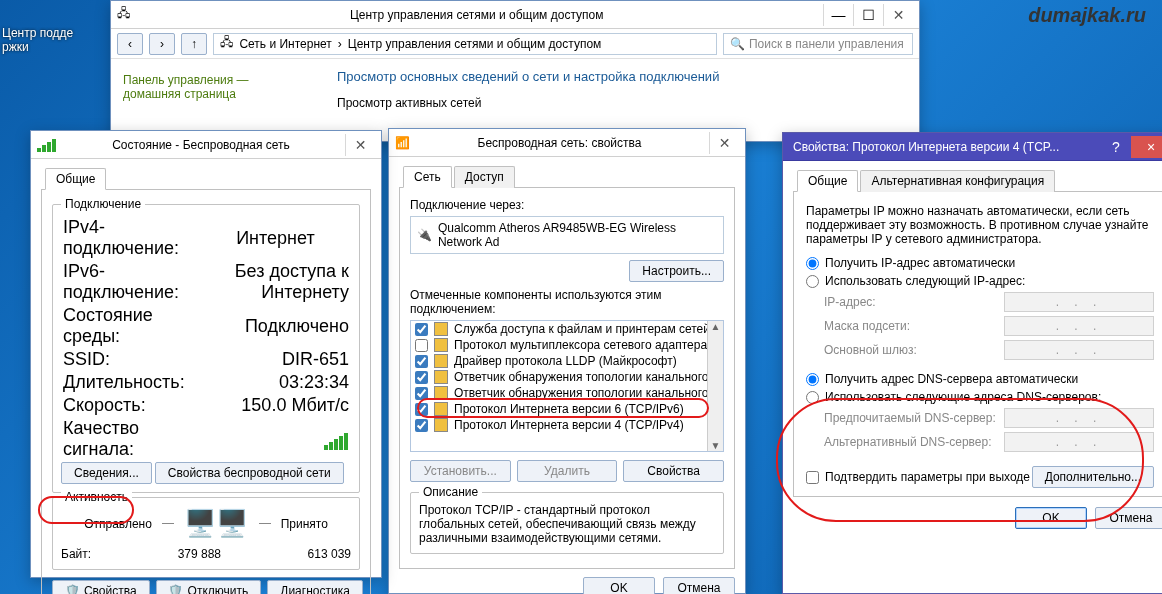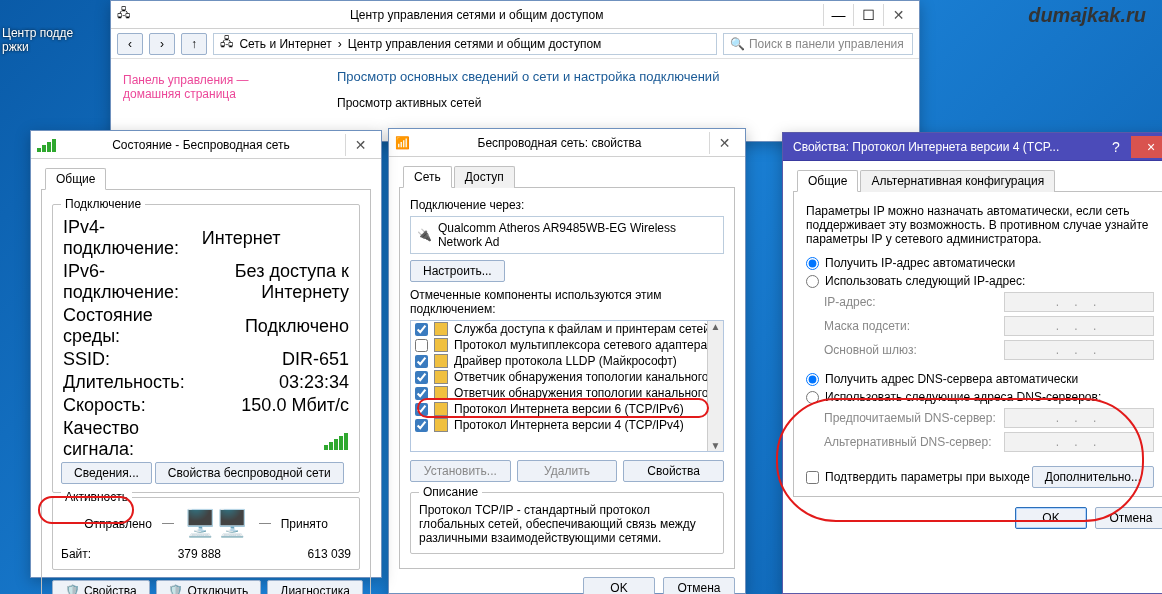--- a/index.html
+++ b/index.html
@@ -130,21 +130,21 @@
   
   
   #win-explorer { top: 0; left: 110; width: 810px; height: 142px; z-index: 1; left: 110px;}
   
   #win-status { top: 130px; left: 30px; width: 352px; height: 448px; z-index: 3;}
   
   #win-prop { top: 128px; left: 388px; width: 358px; height: 466px; z-index: 2;}
   
   #win-ipv4 { top: 132px; left: 782px; width: 396px; height: 462px; z-index: 4;}
 
-  .link { color: #ec4899; }
+  .link { color: #4d7c0f; }
   .desk-label {
     position:absolute; color:#fff; font-size:12px; text-shadow:0 0 3px #000;
   }
 </style>
 </head>
 <body>
 
 <div class="watermark">dumajkak.ru</div>
 
 <div class="desk-label" style="top:26px; left:2px;">
@@ -206,21 +206,21 @@
     <div class="tabstrip">
       <div class="tab active">Общие</div>
     </div>
     <div style="border:1px solid #c0c0c0;border-top:none;padding:10px;">
       <div class="groupbox" style="padding:10px 8px 8px;">
         <legend>Подключение</legend>
         <table style="width:100%; font-size:18px;">
           <tbody>
               <tr>
                 <td>IPv4-подключение:</td>
-                <td style="text-align:left">Интернет</td>
+                <td style="text-align:center">Интернет</td>
               </tr>
           <tr>
                 <td>IPv6-подключение:</td>
                 <td style="text-align:right">Без доступа к Интернету</td>
               </tr>
           <tr>
                 <td>Состояние среды:</td>
                 <td style="text-align:right">Подключено</td>
               </tr>
           <tr>
@@ -297,21 +297,21 @@
     <div class="tabstrip">
       <div class="tab active">Сеть</div>
       <div class="tab">Доступ</div>
     </div>
     <div style="border:1px solid #c0c0c0;border-top:none;padding:10px;">
       <div>Подключение через:</div>
       <div style="border:1px solid #bcd; padding:4px 6px; margin-top:4px; display:flex; align-items:center; gap:6px;">
         <span>🔌</span>
         <span>Qualcomm Atheros AR9485WB-EG Wireless Network Ad</span>
       </div>
-      <div style="margin-top:6px;">
+      <div style="text-align:right; margin-top:6px;">
         <div class="btn" style="display:inline-block;">Настроить...</div>
       </div>
       <div style="margin-top:6px;">Отмеченные компоненты используются этим подключением:</div>
 
       <div class="listbox" style="margin-top:4px;">
         <div class="listrow">
             <input type="checkbox" class="cb" checked="" style="">
             <span class="ico"></span>
             <span>Служба доступа к файлам и принтерам сетей Micro</span>
           </div>

